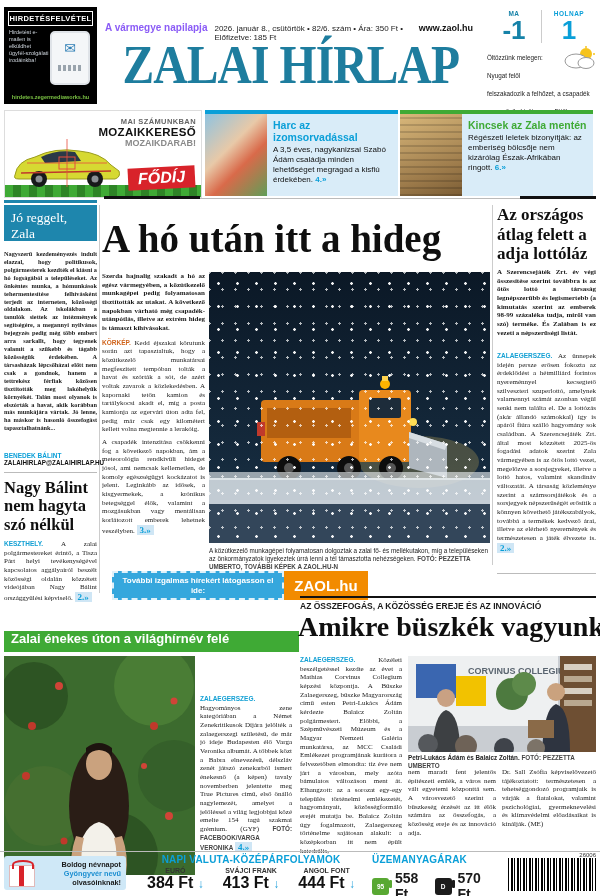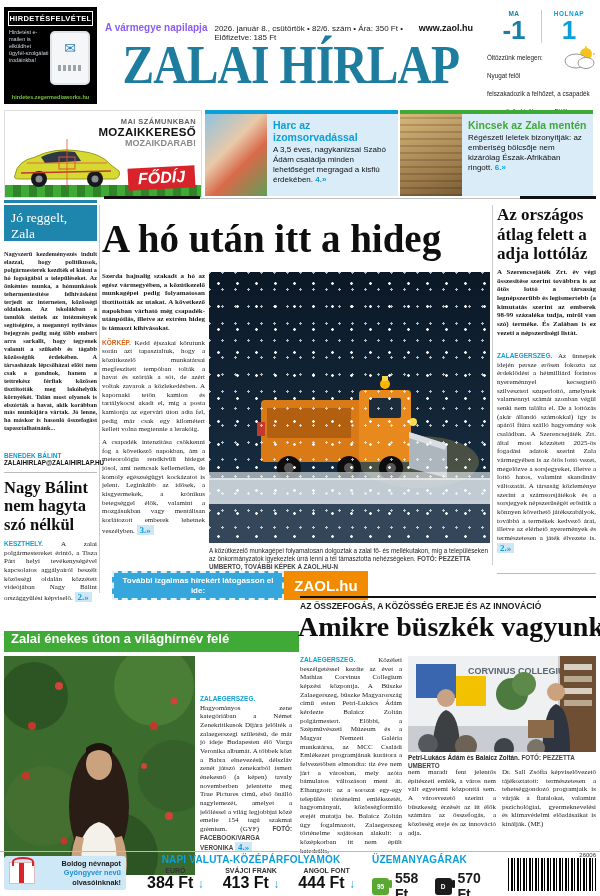--- a/index.html
+++ b/index.html
@@ -72,21 +72,21 @@
   .zaol-left{flex:1;background:#35a7dd;border:2px dashed rgba(255,255,255,.85);
              color:#fff;font-size:8px;font-weight:bold;text-align:center;
              display:flex;align-items:center;justify-content:center;line-height:1.2;padding:1px 4px;}
   .zaol-right{width:84px;background:#f28b00;color:#fff;font-weight:900;font-size:15px;
               display:flex;align-items:center;justify-content:center;}
 
   .greenband{background:#3faa35;color:#fff;font-weight:900;font-size:13px;
              display:flex;align-items:flex-start;padding-left:7px;}
 
   
-  .nameday{background:#cfe8f7;border-radius:3px;display:flex;align-items:center;padding:3px 5px;}
+  .nameday{background:#cfe8f7;border-radius:3px;display:flex;align-items:flex-end;padding:3px 5px;}
   .nd-text{font-size:7.3px;font-weight:bold;text-align:right;flex:1;line-height:1.25;}
   .nd-name{color:#1d8fd1;}
   .gift{width:24px;height:20px;background:#fff;border:1px solid #e0b9b9;position:relative;flex:none;margin-right:4px;}
   .gift:before{content:"";position:absolute;left:9px;top:0;bottom:0;width:5px;background:#d8232a;}
   .gift:after{content:"";position:absolute;left:2px;top:-6px;width:18px;height:7px;
               border:2px solid #d8232a;border-radius:50% 50% 0 0;border-bottom:none;background:transparent;}
   .fx-title{color:#0a9fd8;font-weight:900;font-size:10px;letter-spacing:.2px;}
   .fx-name{font-size:7px;font-weight:bold;color:#333;}
   .fx-val{font-size:16px;font-weight:900;color:#111;white-space:nowrap;}
   .arrow{color:#2ba4dc;font-weight:900;font-size:12px;}

